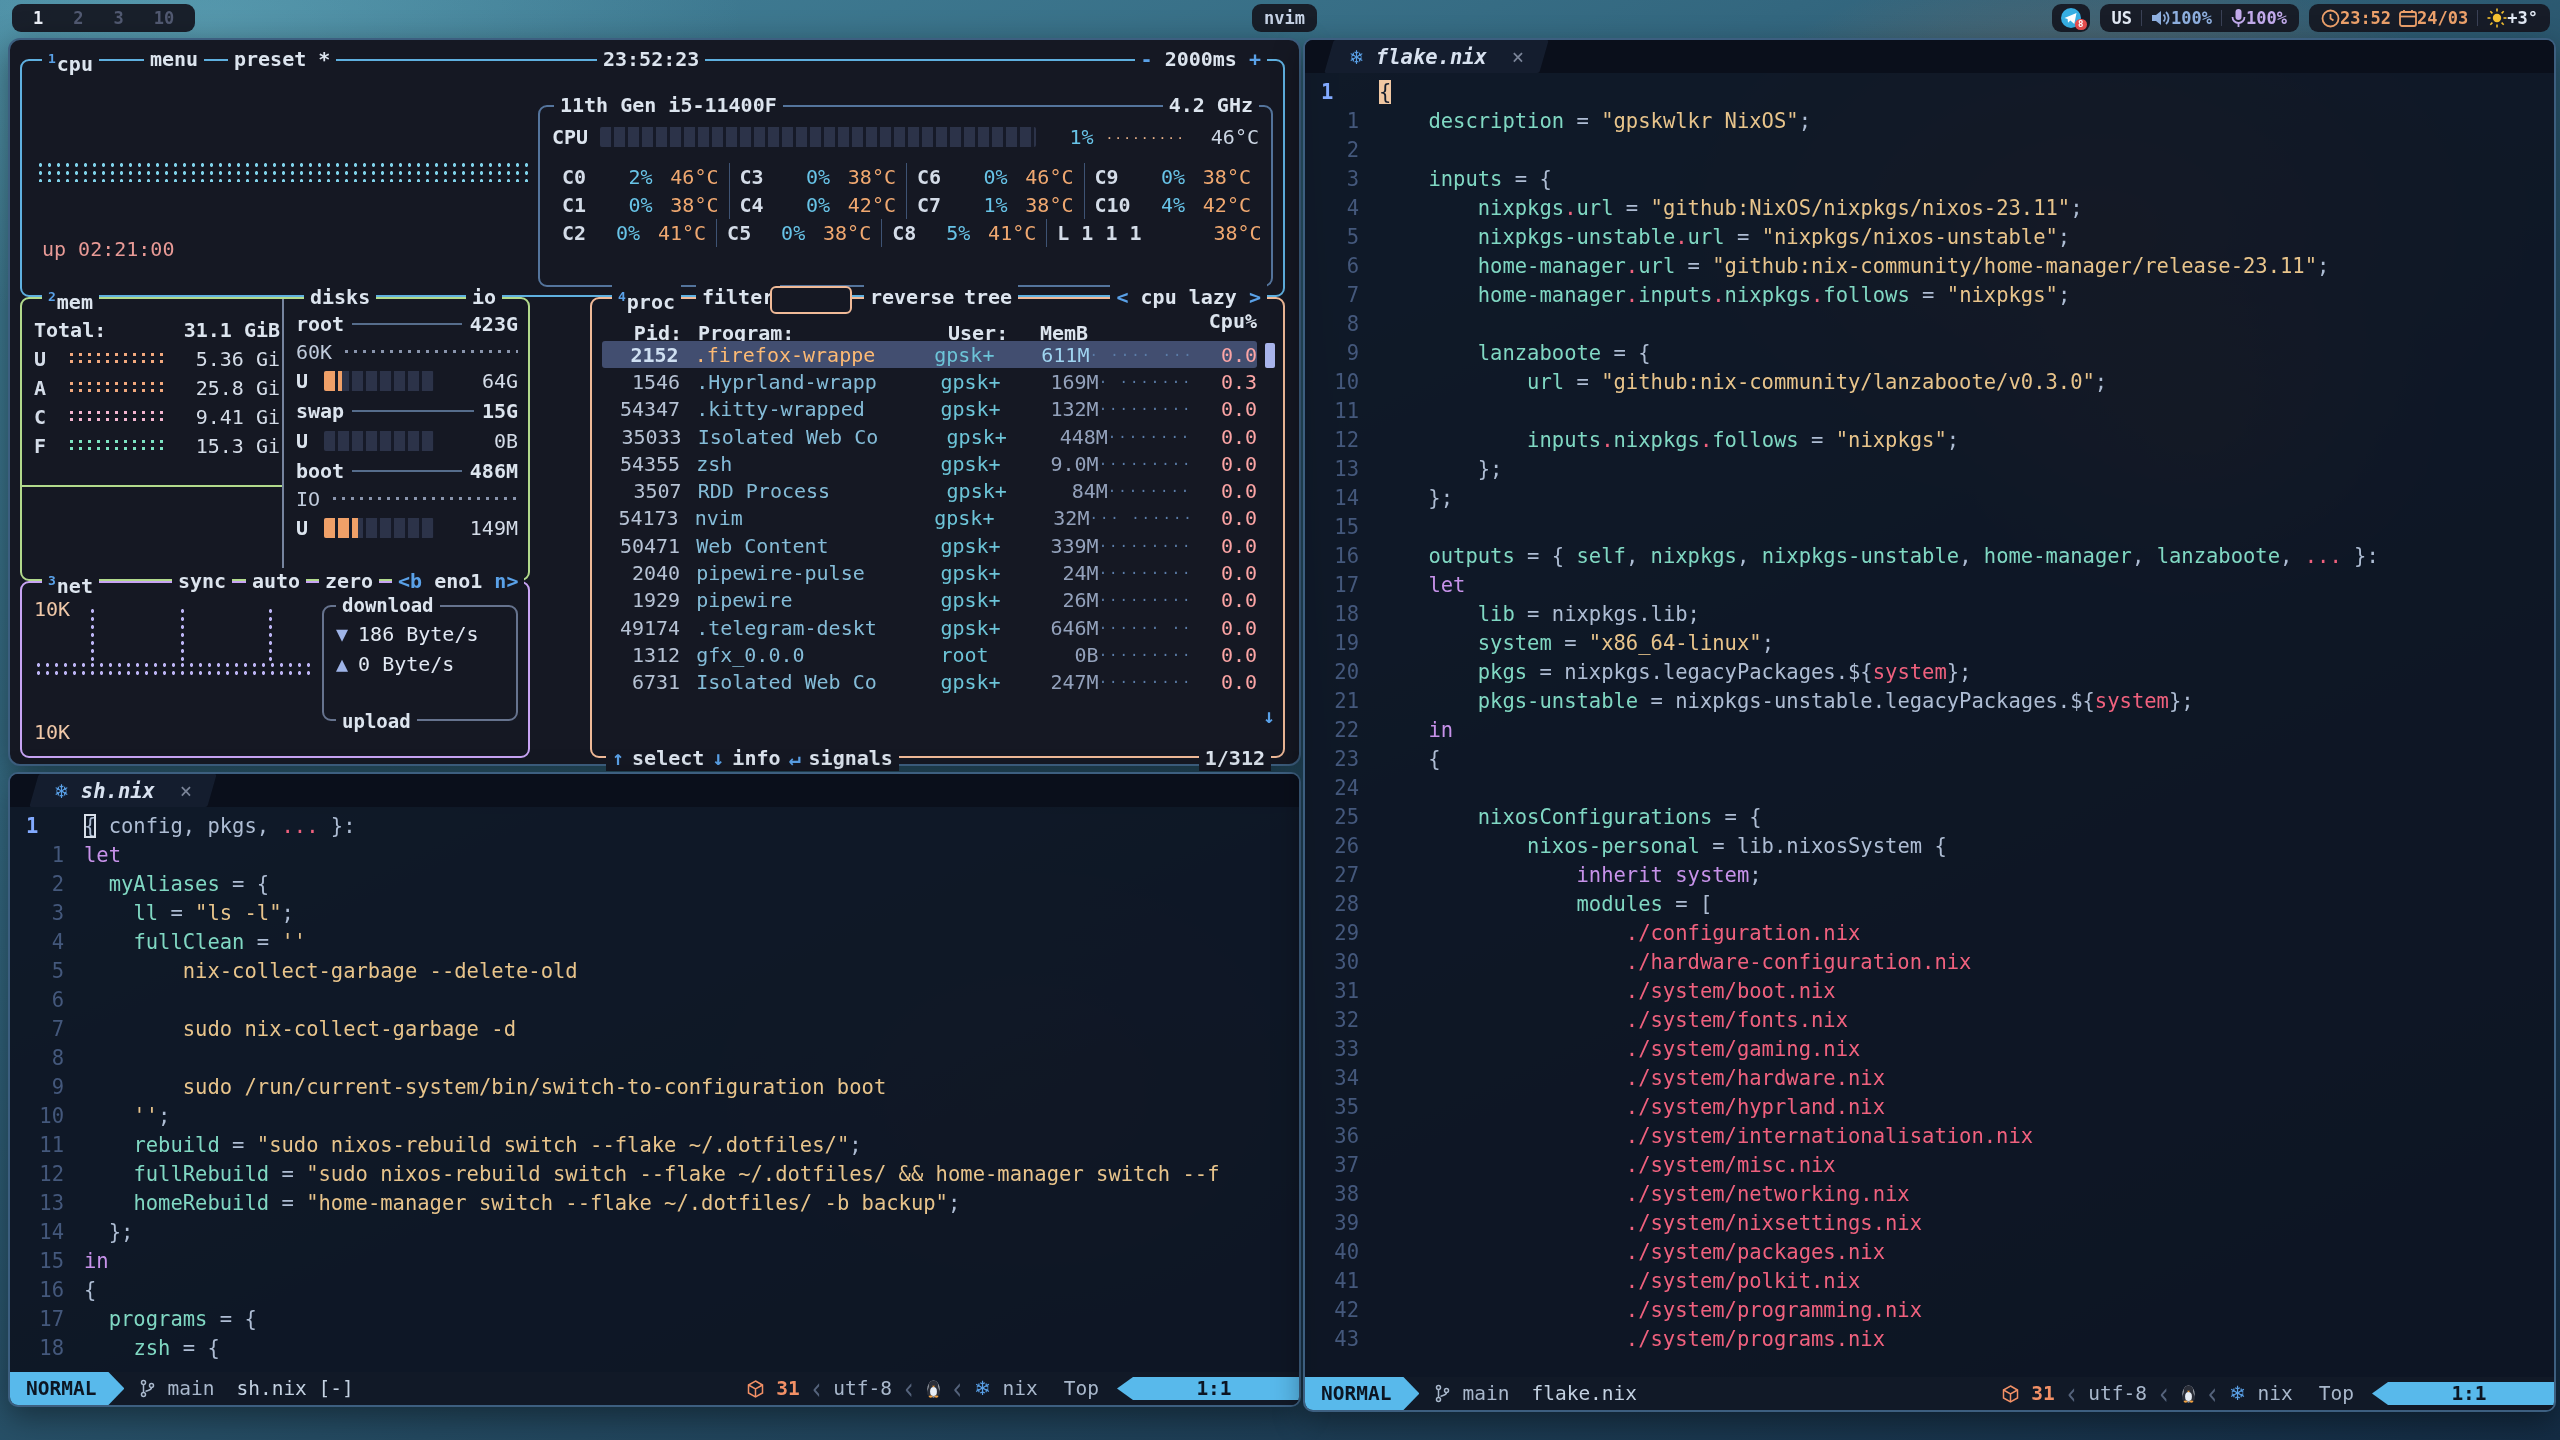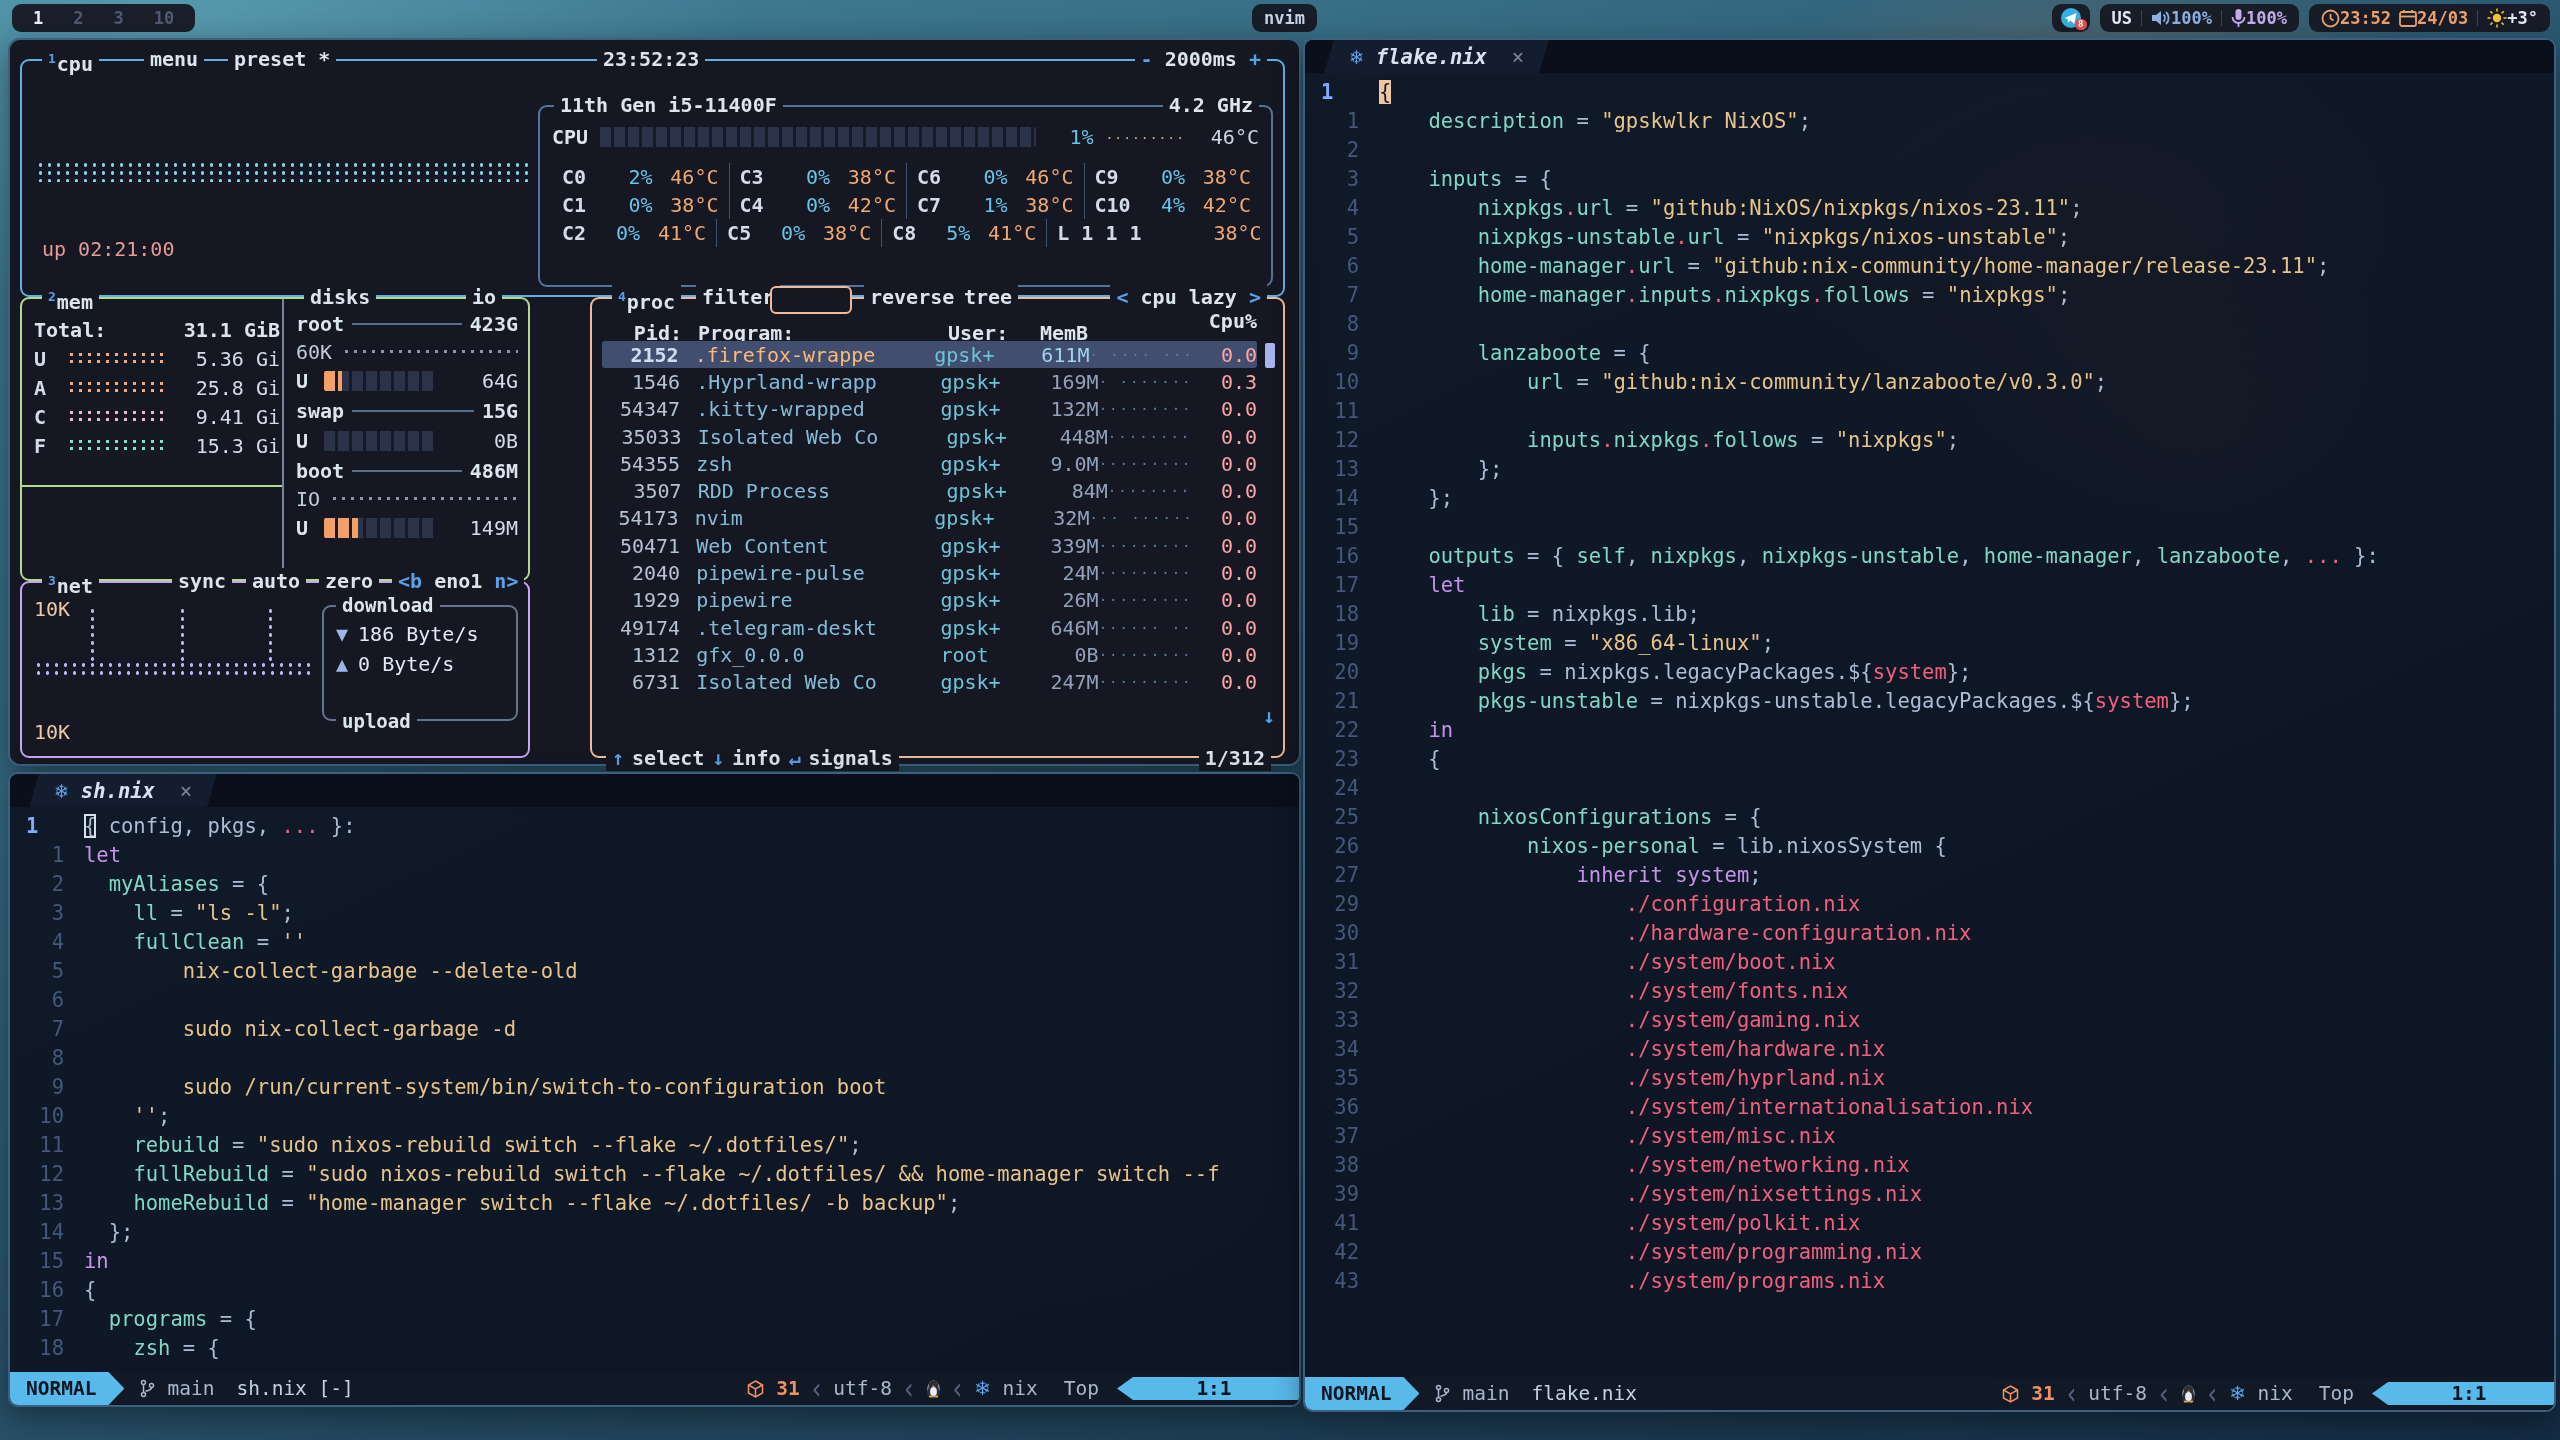--- a/index.html
+++ b/index.html
@@ -657,31 +657,33 @@
       <div class="ed-line"><div class="gutter">18</div><div class="code"><span class="tk-fg">        </span><span class="tk-var">lib</span><span class="tk-fg"> = nixpkgs.lib;</span></div></div>
       <div class="ed-line"><div class="gutter">19</div><div class="code"><span class="tk-fg">        </span><span class="tk-var">system</span><span class="tk-fg"> = </span><span class="tk-str">"x86_64-linux"</span><span class="tk-fg">;</span></div></div>
       <div class="ed-line"><div class="gutter">20</div><div class="code"><span class="tk-fg">        </span><span class="tk-var">pkgs</span><span class="tk-fg"> = nixpkgs.legacyPackages.${</span><span class="tk-red">system</span><span class="tk-fg">};</span></div></div>
       <div class="ed-line"><div class="gutter">21</div><div class="code"><span class="tk-fg">        </span><span class="tk-var">pkgs-unstable</span><span class="tk-fg"> = nixpkgs-unstable.legacyPackages.${</span><span class="tk-red">system</span><span class="tk-fg">};</span></div></div>
       <div class="ed-line"><div class="gutter">22</div><div class="code"><span class="tk-fg">    </span><span class="tk-kw">in</span></div></div>
       <div class="ed-line"><div class="gutter">23</div><div class="code"><span class="tk-fg">    {</span></div></div>
       <div class="ed-line"><div class="gutter">24</div><div class="code"></div></div>
       <div class="ed-line"><div class="gutter">25</div><div class="code"><span class="tk-fg">        </span><span class="tk-var">nixosConfigurations</span><span class="tk-fg"> = {</span></div></div>
       <div class="ed-line"><div class="gutter">26</div><div class="code"><span class="tk-fg">            </span><span class="tk-var">nixos-personal</span><span class="tk-fg"> = lib.nixosSystem {</span></div></div>
       <div class="ed-line"><div class="gutter">27</div><div class="code"><span class="tk-fg">                </span><span class="tk-kw">inherit</span><span class="tk-kw2"> system</span><span class="tk-fg">;</span></div></div>
+      <div class="ed-line"><div class="gutter">28</div><div class="code"><span class="tk-fg">                </span><span class="tk-var">modules</span><span class="tk-fg"> = [</span></div></div>
       <div class="ed-line"><div class="gutter">29</div><div class="code"><span class="tk-fg">                    </span><span class="tk-path">./configuration.nix</span></div></div>
       <div class="ed-line"><div class="gutter">30</div><div class="code"><span class="tk-fg">                    </span><span class="tk-path">./hardware-configuration.nix</span></div></div>
       <div class="ed-line"><div class="gutter">31</div><div class="code"><span class="tk-fg">                    </span><span class="tk-path">./system/boot.nix</span></div></div>
       <div class="ed-line"><div class="gutter">32</div><div class="code"><span class="tk-fg">                    </span><span class="tk-path">./system/fonts.nix</span></div></div>
       <div class="ed-line"><div class="gutter">33</div><div class="code"><span class="tk-fg">                    </span><span class="tk-path">./system/gaming.nix</span></div></div>
       <div class="ed-line"><div class="gutter">34</div><div class="code"><span class="tk-fg">                    </span><span class="tk-path">./system/hardware.nix</span></div></div>
       <div class="ed-line"><div class="gutter">35</div><div class="code"><span class="tk-fg">                    </span><span class="tk-path">./system/hyprland.nix</span></div></div>
       <div class="ed-line"><div class="gutter">36</div><div class="code"><span class="tk-fg">                    </span><span class="tk-path">./system/internationalisation.nix</span></div></div>
       <div class="ed-line"><div class="gutter">37</div><div class="code"><span class="tk-fg">                    </span><span class="tk-path">./system/misc.nix</span></div></div>
       <div class="ed-line"><div class="gutter">38</div><div class="code"><span class="tk-fg">                    </span><span class="tk-path">./system/networking.nix</span></div></div>
       <div class="ed-line"><div class="gutter">39</div><div class="code"><span class="tk-fg">                    </span><span class="tk-path">./system/nixsettings.nix</span></div></div>
+      <div class="ed-line"><div class="gutter">40</div><div class="code"><span class="tk-fg">                    </span><span class="tk-path">./system/packages.nix</span></div></div>
       <div class="ed-line"><div class="gutter">41</div><div class="code"><span class="tk-fg">                    </span><span class="tk-path">./system/polkit.nix</span></div></div>
       <div class="ed-line"><div class="gutter">42</div><div class="code"><span class="tk-fg">                    </span><span class="tk-path">./system/programming.nix</span></div></div>
       <div class="ed-line"><div class="gutter">43</div><div class="code"><span class="tk-fg">                    </span><span class="tk-path">./system/programs.nix</span></div></div>
     </div>
   <div class="statusline">
     <span class="mode">NORMAL</span>
     <span class="sl-left">
       <span class="ic">
         <svg width="15" height="19" viewBox="0 0 15 19">
             <circle cx="3.5" cy="3.5" r="2" stroke="#a9b8cc" stroke-width="1.5" fill="none"></circle>

